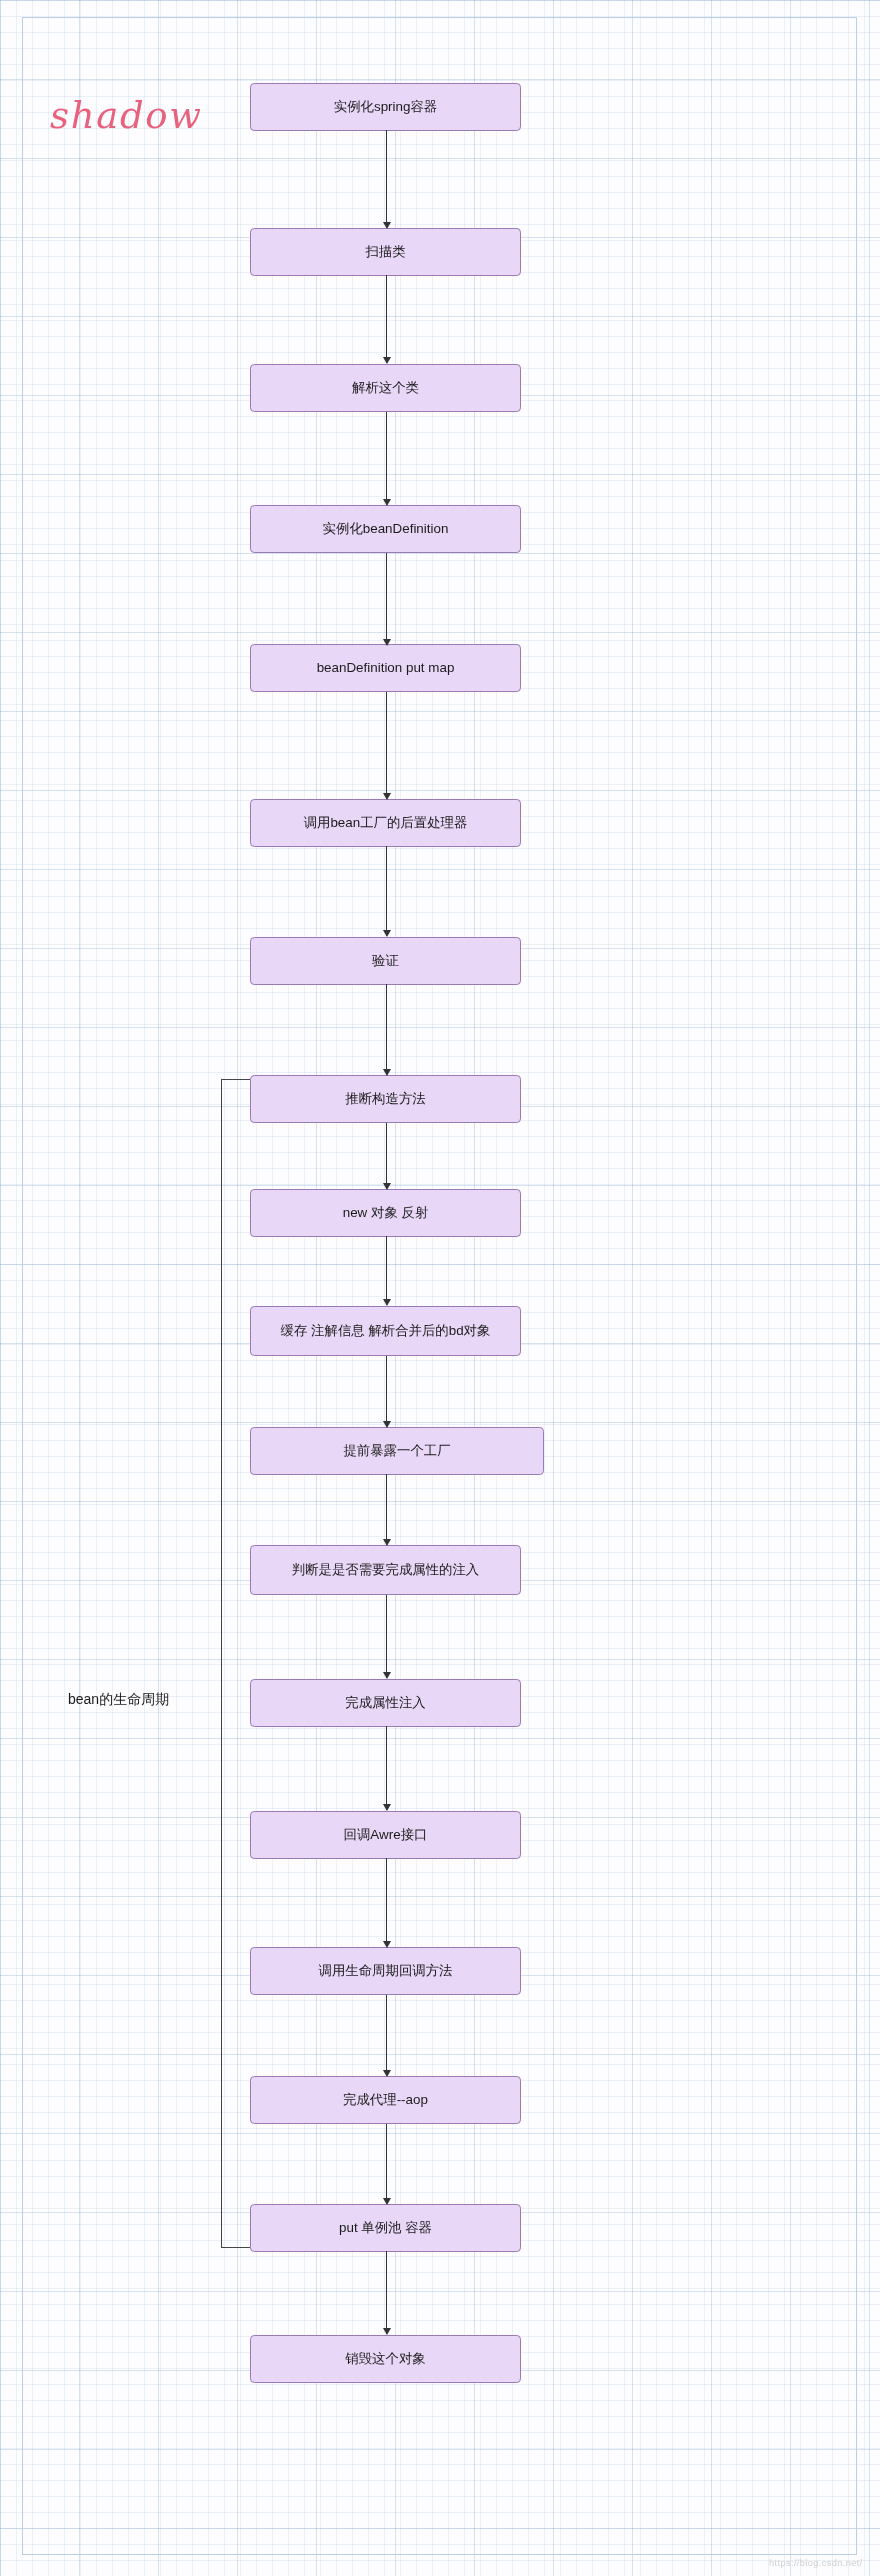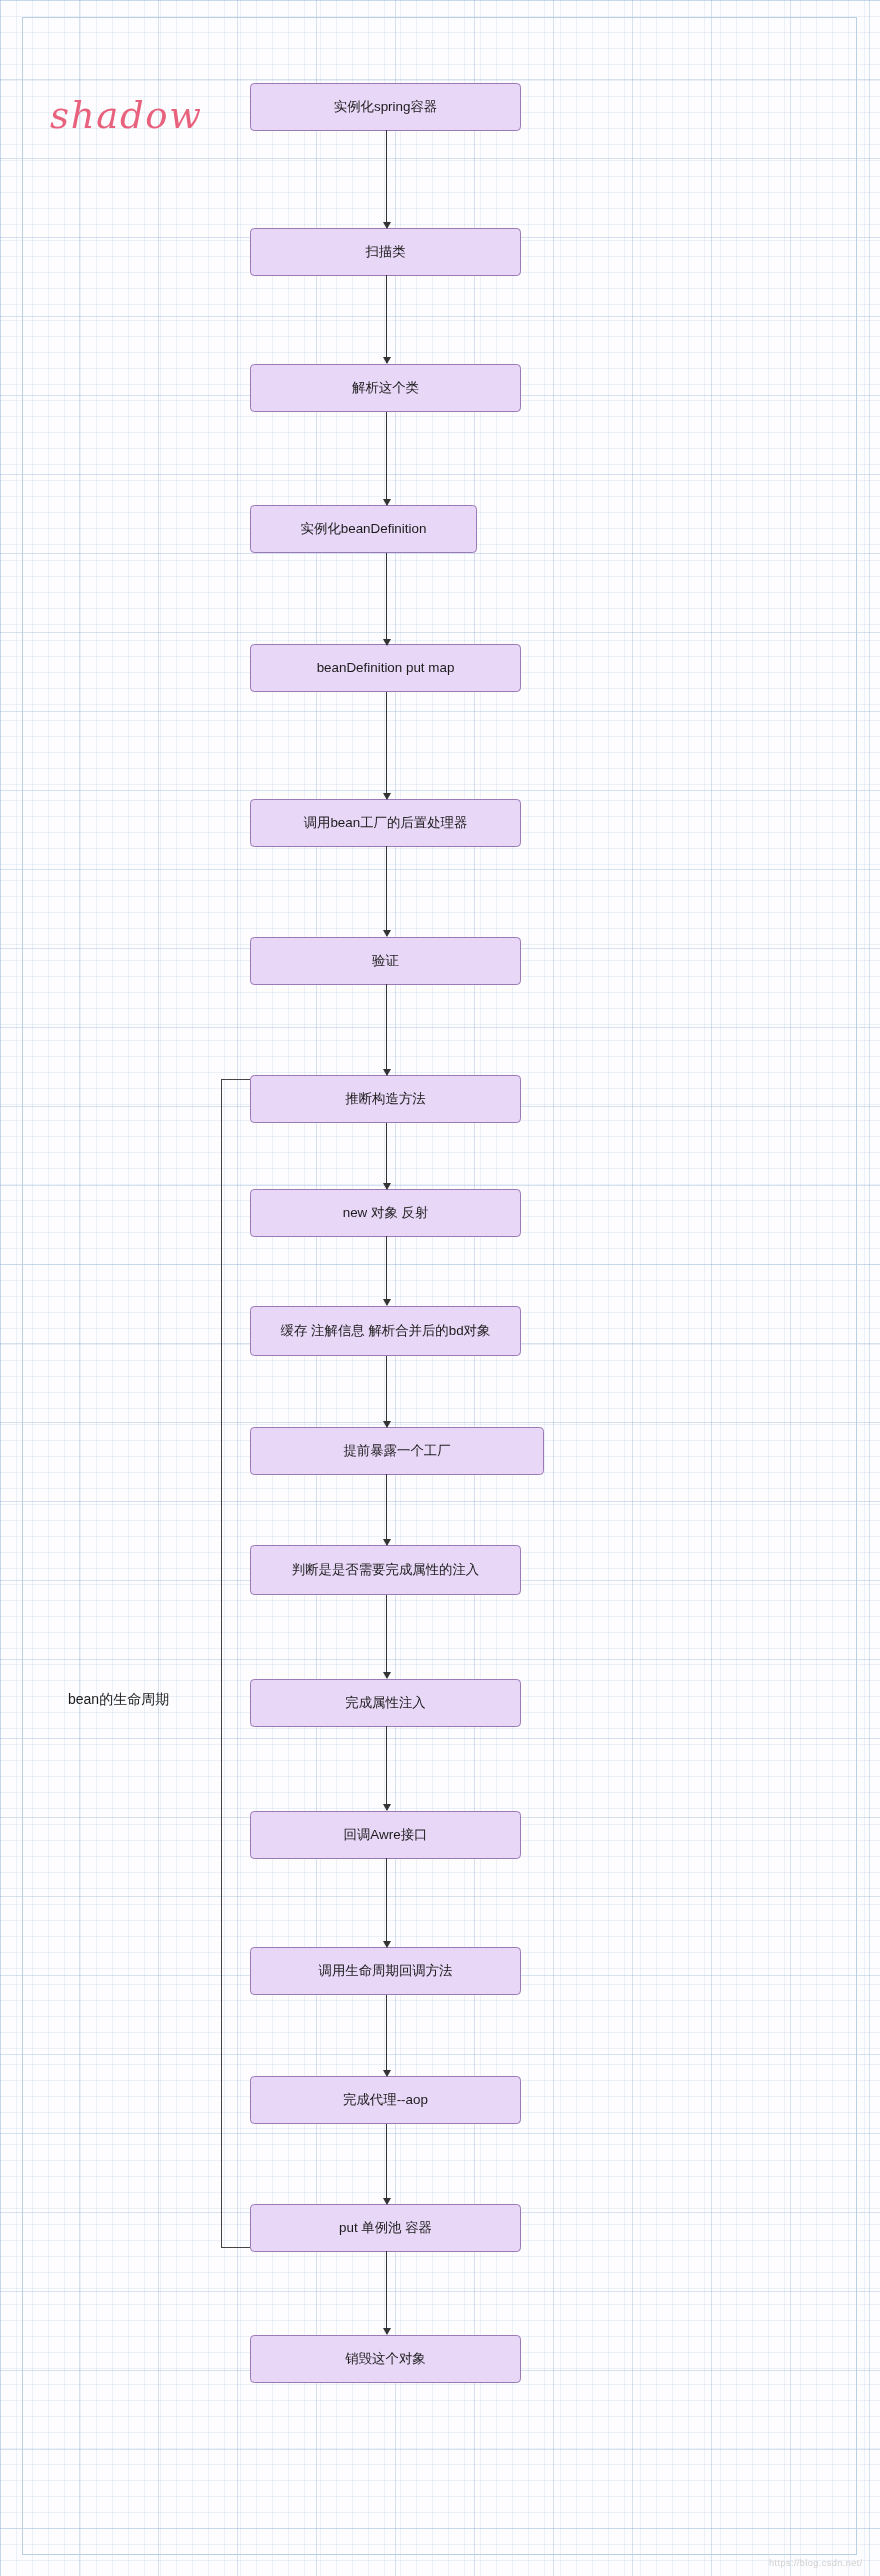--- a/index.html
+++ b/index.html
@@ -112,21 +112,21 @@
 
   <div class="bracket" style="left:221px; top:1079px; width:29px; height:1169px;"></div>
   <div class="bracket-label" style="left:68px; top:1691px;">bean的生命周期</div>
 
   <div class="node" style="left:250px; top:83px; width:271px; height:48px;">实例化spring容器</div>
 
   <div class="node" style="left:250px; top:228px; width:271px; height:48px;">扫描类</div>
 
   <div class="node" style="left:250px; top:364px; width:271px; height:48px;">解析这个类</div>
 
-  <div class="node" style="left:250px; top:505px; width:227px; height:48px;">实例化beanDefinition</div>
+  <div class="node" style="left:250px; top:505px; width:271px; height:48px;">实例化beanDefinition</div>
 
   <div class="node" style="left:250px; top:644px; width:271px; height:48px;">beanDefinition put map</div>
 
   <div class="node" style="left:250px; top:799px; width:271px; height:48px;">调用bean工厂的后置处理器</div>
 
   <div class="node" style="left:250px; top:937px; width:271px; height:48px;">验证</div>
 
   <div class="node" style="left:250px; top:1075px; width:271px; height:48px;">推断构造方法</div>
 
   <div class="node" style="left:250px; top:1189px; width:271px; height:48px;">new 对象 反射</div>

